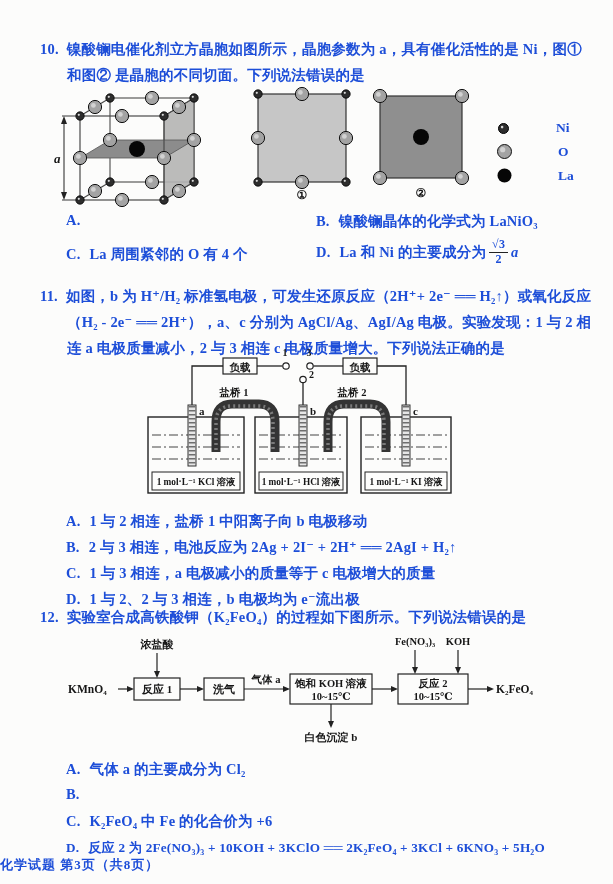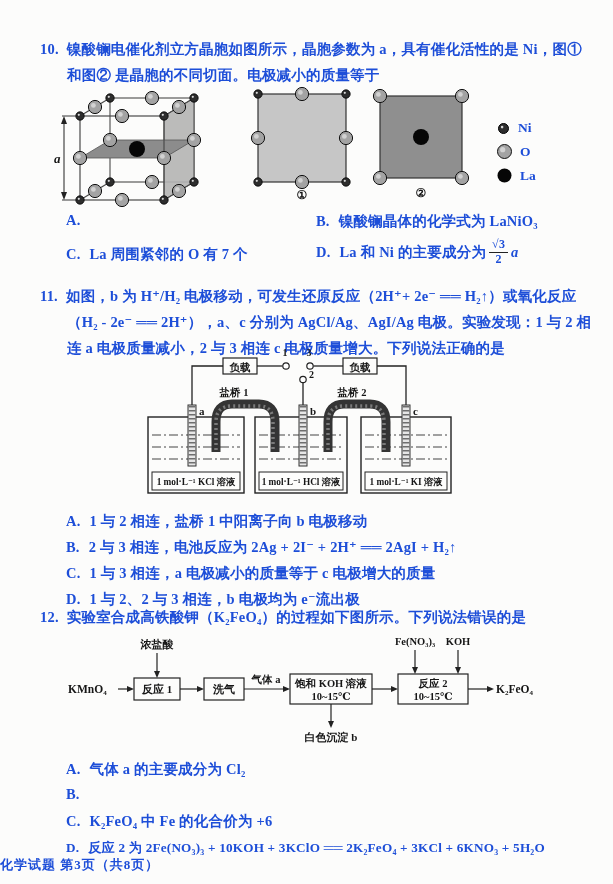--- a/index.html
+++ b/index.html
@@ -13,32 +13,32 @@
   .abs{position:absolute;white-space:nowrap;}
   .stem{font-size:14.5px;letter-spacing:.2px;}
   .qnum{margin-right:8px;}
   .opt{position:absolute;font-size:14.5px;letter-spacing:.2px;white-space:nowrap;display:flex;align-items:center;}
   .okey{margin-right:9px;}
   .small-formula{font-size:13.2px;}
   .frac{display:inline-flex;flex-direction:column;align-items:center;font-size:12px;line-height:1.15;margin:0 3px;vertical-align:middle;}
   .frac-num{border-bottom:1.2px solid #222;padding:0 3px;}
   .ital{font-style:italic;}
   .legend{position:absolute;left:496px;top:120px;}
-  .legend-row{display:flex;align-items:center;margin-bottom:7px;font-size:13.5px;}
+  .legend-row{display:flex;align-items:center;margin-bottom:7px;font-size:13.5px;gap:38px;}
   .legend-row svg{margin-right:7px;}
   .footer{position:absolute;left:0;top:856px;width:100%;text-align:left;font-size:13px;letter-spacing:1px;}
   svg text{font-family:"Liberation Serif","DejaVu Serif",serif;fill:#161616;}
 </style>
 </head>
 <body>
 
 <div class="page">
 
   <div class="abs stem" style="left:40px;top:40px"><span class="qnum">10.</span><span>镍酸镧电催化剂立方晶胞如图所示，晶胞参数为 a，具有催化活性的是 Ni，图①</span></div>
-  <div class="abs stem" style="left:67px;top:66px"><span>和图② 是晶胞的不同切面。电极减小的质量等于</span></div>
+  <div class="abs stem" style="left:67px;top:66px"><span>和图② 是晶胞的不同切面。下列说法错误的是</span></div>
 
   <svg class="abs" style="left:52px;top:86px" width="170" height="125" viewBox="0 0 170 125">
     <defs>
       <g id="ni">
           <circle r="4.2" fill="#2d2d2d" stroke="#000" stroke-width="0.8"></circle>
           <circle cx="-1.2" cy="-1.2" r="1.1" fill="#d8d8d8"></circle>
         </g>
       <g id="ox">
           <circle r="6.6" fill="#a3a3a3" stroke="#111" stroke-width="1"></circle>
           <circle cx="-1.6" cy="-1.6" r="2.4" fill="#d2d2d2"></circle>
@@ -140,33 +140,33 @@
 
   <div class="opt" style="left:66px;top:212px">
       <span class="okey">A.</span>
     </div>
   <div class="opt" style="left:316px;top:212px">
       <span class="okey">B.</span>
       <span>镍酸镧晶体的化学式为 LaNiO₃</span>
     </div>
   <div class="opt" style="left:66px;top:245px">
       <span class="okey">C.</span>
-      <span>La 周围紧邻的 O 有 7 个</span>
+      <span>La 周围紧邻的 O 有 4 个</span>
     </div>
   <div class="opt" style="left:316px;top:238px">
     <span class="okey">D.</span>
     <span>La 和 Ni 的主要成分为</span>
     <span class="frac">
         <span class="frac-num">√3</span>
         <span class="frac-den">2</span>
       </span>
     <span class="ital">a</span>
   </div>
 
-  <div class="abs stem" style="left:40px;top:287px"><span class="qnum">11.</span><span>如图，b 为 H⁺/H₂ 电极移动，可发生还原反应（2H⁺+ 2e⁻ ══ H₂↑）或氧化反应</span></div>
+  <div class="abs stem" style="left:40px;top:287px"><span class="qnum">11.</span><span>如图，b 为 H⁺/H₂ 标准氢电极，可发生还原反应（2H⁺+ 2e⁻ ══ H₂↑）或氧化反应</span></div>
   <div class="abs stem" style="left:67px;top:313px"><span>（H₂ - 2e⁻ ══ 2H⁺），a、c 分别为 AgCl/Ag、AgI/Ag 电极。实验发现：1 与 2 相</span></div>
   <div class="abs stem" style="left:67px;top:339px"><span>连 a 电极质量减小，2 与 3 相连 c 电极质量增大。下列说法正确的是</span></div>
 
   <svg class="abs" style="left:146px;top:346px" width="362" height="152" viewBox="0 0 362 152">
 
     <polyline points="77,20 46,20 46,59" fill="none" stroke="#222" stroke-width="1.3"></polyline>
     <line x1="111" y1="20" x2="136.5" y2="20" stroke="#222" stroke-width="1.3"></line>
     <line x1="167.5" y1="20" x2="197" y2="20" stroke="#222" stroke-width="1.3"></line>
     <polyline points="231,20 260,20 260,59" fill="none" stroke="#222" stroke-width="1.3"></polyline>
     <line x1="157" y1="37" x2="157" y2="59" stroke="#222" stroke-width="1.3"></line>

